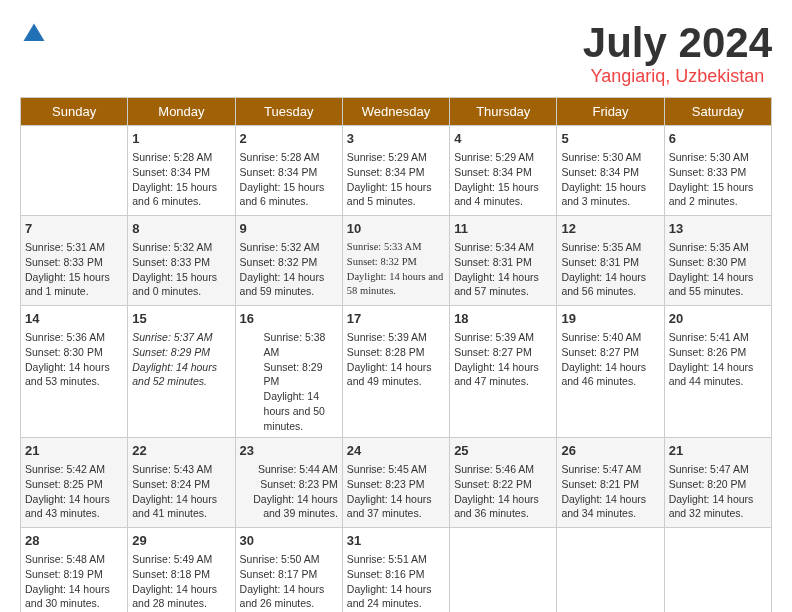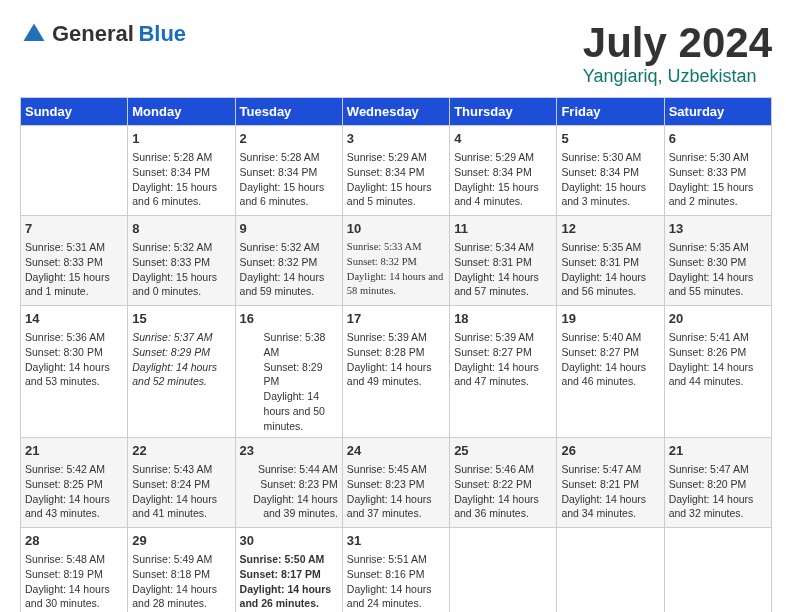--- a/index.html
+++ b/index.html
@@ -31,44 +31,44 @@
       font-size: 22px;
       font-weight: bold;
       color: #1a6fba;
       line-height: 1;
     }
     .logo-icon {
       width: 28px;
       height: 28px;
     }
     .title-block {
-      text-align: left;
+      text-align: center;
     }
     .month-title {
       font-size: 42px;
       font-weight: bold;
       color: #333;
       line-height: 1.1;
     }
     .location-title {
       font-size: 18px;
-      color: #0f766e;
+      color: #ef4444;
     }
     table {
       width: 100%;
       border-collapse: collapse;
       font-size: 11px;
     }
     thead tr th {
-      background-color: #1d4ed8;
+      background-color: #a16207;
       color: #fff;
       padding: 6px 4px;
-      text-align: left;
+      text-align: center;
       font-size: 13px;
-      font-weight: bold;
+      font-weight: normal;
       border: 1px solid #ccc;
     }
     tbody tr td {
       border: 1px solid #ccc;
       vertical-align: top;
       padding: 4px;
       height: 90px;
       width: 107px;
       color: #333;
       line-height: 1.4;
@@ -95,26 +95,20 @@
   </style>
 </head>
 <body>
 
 <div class="header">
   <div class="logo">
     <svg class="logo-icon" viewBox="0 0 40 40" xmlns="http://www.w3.org/2000/svg">
       <polygon points="20,5 35,30 5,30" fill="#2471b5"></polygon>
       <polygon points="20,12 30,28 10,28" fill="#1a6fba" opacity="0.5"></polygon>
     </svg>
-    <div>
-      <div>
-        <span class="logo-text-general">General</span>
-        <span class="logo-text-blue">Blue</span>
-      </div>
-    </div>
   </div>
   <div class="title-block">
     <div class="month-title">July 2024</div>
     <div class="location-title">Yangiariq, Uzbekistan</div>
   </div>
 </div>
 
 <table>
   <thead>
     <tr>
@@ -307,21 +301,21 @@
 Daylight: 14 hours and 30 minutes.</div>
         </td>
         <td>
           <span class="day-number">29</span>
           <div class="cell-text" style="white-space: pre-line;">Sunrise: 5:49 AM
 Sunset: 8:18 PM
 Daylight: 14 hours and 28 minutes.</div>
         </td>
         <td>
           <span class="day-number">30</span>
-          <div class="cell-text" style="white-space: pre-line; font-weight: bold;">Sunrise: 5:50 AM
+          <div class="cell-text" style="white-space: pre-line;">Sunrise: 5:50 AM
 Sunset: 8:17 PM
 Daylight: 14 hours and 26 minutes.</div>
         </td>
         <td>
           <span class="day-number">31</span>
           <div class="cell-text" style="white-space: pre-line;">Sunrise: 5:51 AM
 Sunset: 8:16 PM
 Daylight: 14 hours and 24 minutes.</div>
         </td>
         <td class="empty-cell"></td>

